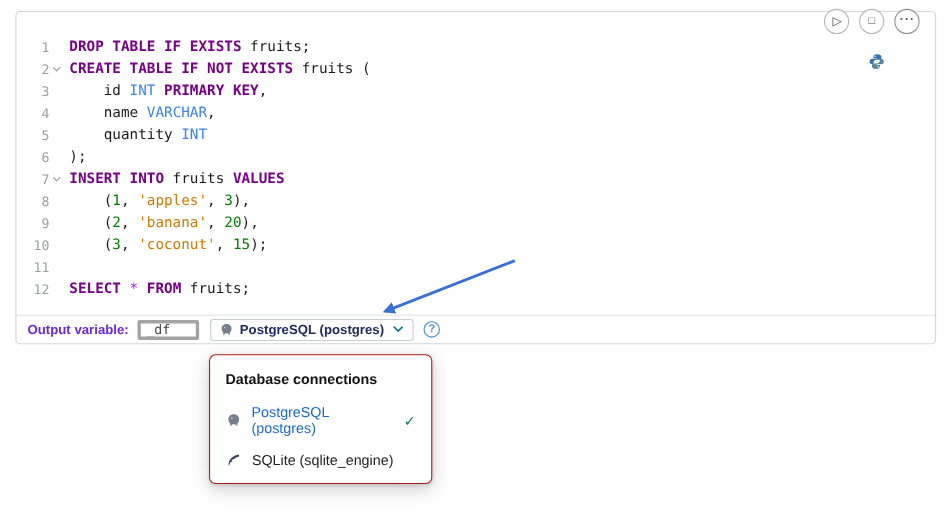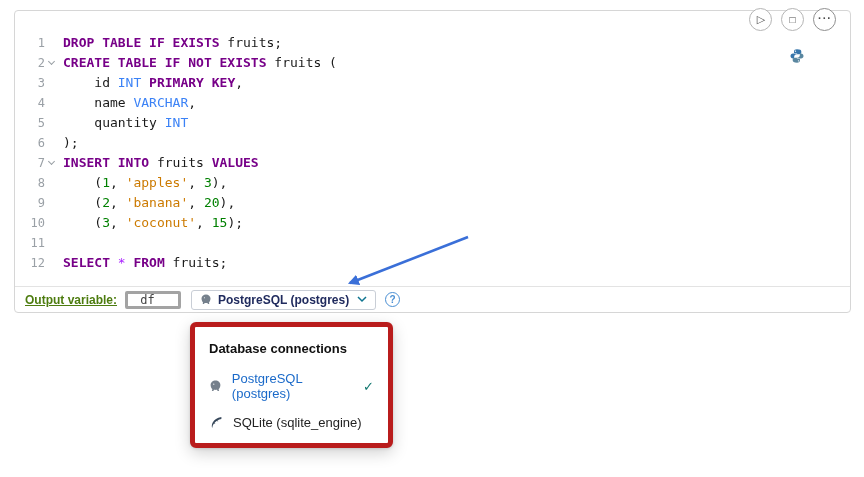--- a/index.html
+++ b/index.html
@@ -24,21 +24,21 @@
   .tok-kw { color:#770088; font-weight:bold; }
   .tok-ty { color:#3b82f6; }
   .tok-st { color:#cc7a00; }
   .tok-nu { color:#008000; }
   .tok-op { color:#aa22ff; }
   .tok-pl { color:#1a1a1a; }
 
   
   .toolbar { height:26px; border-top:1px solid #e3e3e3; display:flex; align-items:center;
              padding:0 10px; font-size:12px; }
-  .tb-label { font-weight:bold; color:#4d7c0f; white-space:nowrap;text-decoration:underline; }
+  .tb-label { font-weight:bold; color:#6d28d9; white-space:nowrap; }
   .tb-input { width:56px; height:18px; border:3px solid #a3a3a3; border-radius:2px;
               font-size:12px; padding:0 5px; color:#444; margin:0 10px 0 8px;
               font-family:"DejaVu Sans Mono", monospace; }
   .conn-btn { display:flex; align-items:center; gap:6px; border:1px solid #c9ced6;
               border-radius:3px; height:20px; padding:0 8px; background:#fff;
               font-weight:bold; color:#202b5e; font-size:12px; cursor:pointer;
               font-family:"Liberation Sans", sans-serif; }
   .help-btn { width:15px; height:15px; border-radius:50%; border:1.4px solid #4a8fd3;
               color:#4a8fd3; display:flex; align-items:center; justify-content:center;
               font-size:10px; font-weight:bold; margin-left:9px; }
@@ -60,21 +60,21 @@
                          margin-top:-3px; margin-left:1px; }
 
   .py-icon { position:absolute; left:789px; top:48px; width:16px; height:16px; }
 
   
   .arrow-overlay { position:absolute; left:0; top:0; width:864px; height:477px;
                    pointer-events:none; z-index:5; }
 
   
   .menu { position:absolute; left:190px; top:322px; width:203px; background:#fff;
-          border:5px solid #b91c1c; border-radius:6px; z-index:6; padding:4px 0 6px;
+          border:1px solid #b91c1c; border-radius:6px; z-index:6; padding:4px 0 6px;
           box-shadow:0 1px 3px rgba(0,0,0,.12), 0 5px 16px rgba(0,0,0,.18); }
   .menu-title { font-weight:bold; font-size:13px; color:#111; padding:10px 14px 8px; }
   .menu-item { display:flex; align-items:center; gap:9px; padding:7px 14px; font-size:13px;
                color:#222; cursor:pointer; }
   .menu-icon { width:15px; display:flex; align-items:center; justify-content:center; }
   .menu-item.selected .menu-label { color:#1b6ac9; }
   .menu-check { margin-left:auto; color:#0f766e; font-size:13px; }
 </style>
 </head>
 <body>

